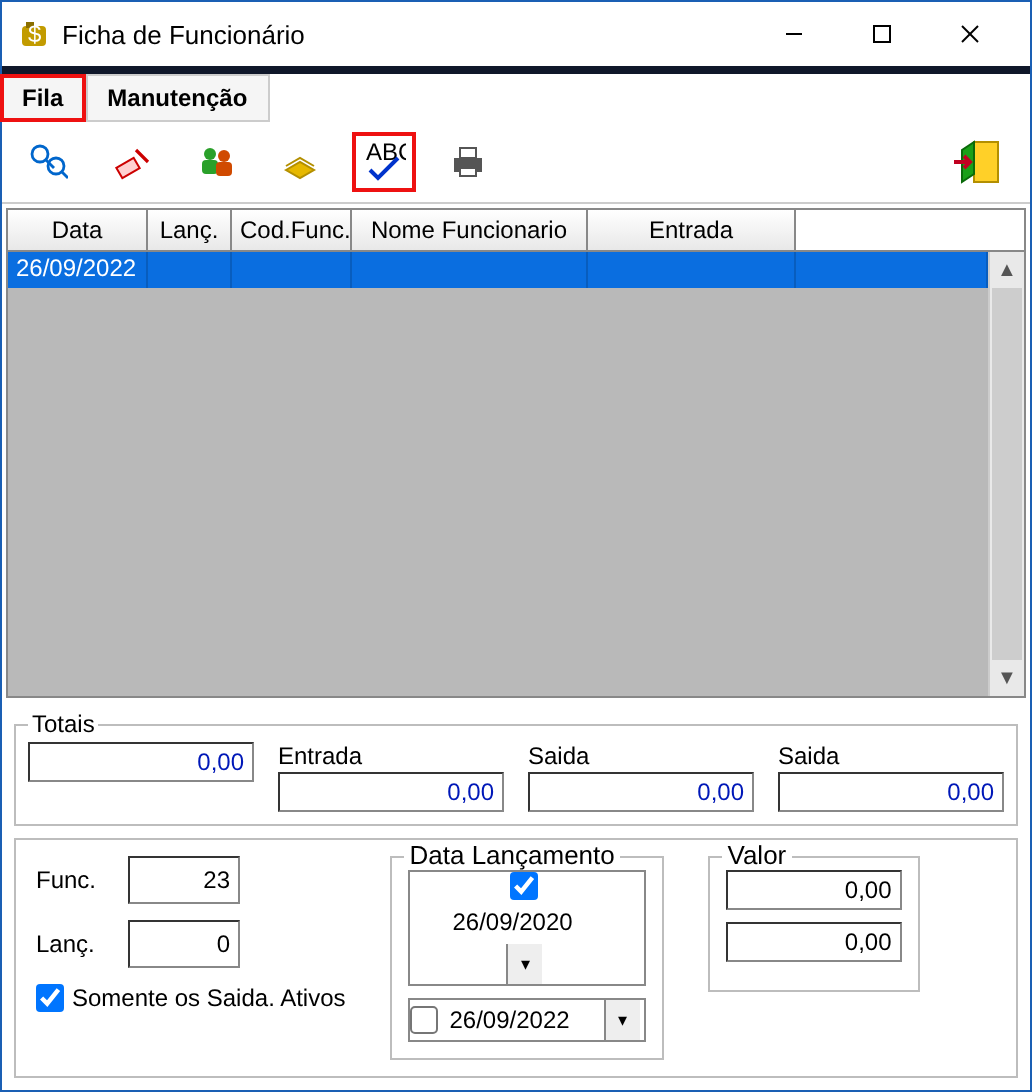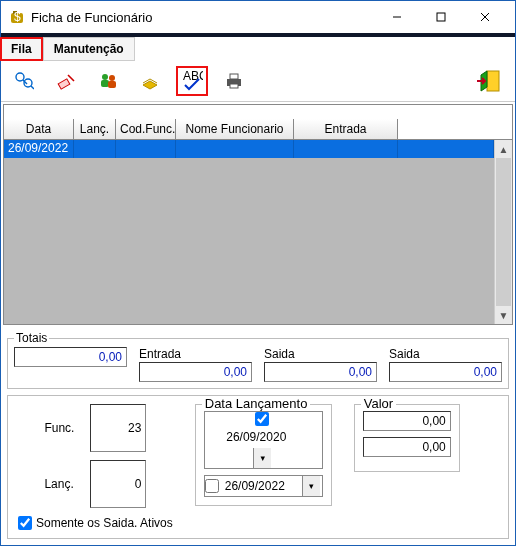--- a/index.html
+++ b/index.html
@@ -22,21 +22,21 @@
   .menuitem .hl { position: absolute; inset: -1px; border: 2px solid #e11; pointer-events: none; }
 
   
   .toolbar { display: flex; align-items: center; padding: 6px 8px; gap: 12px; border-bottom: 1px solid #ccc; }
   .tbtn { width: 30px; height: 28px; display: flex; align-items: center; justify-content: center; background: #fff; border: 1px solid transparent; }
   .tbtn.highlight { outline: 2px solid #e11; outline-offset: -1px; }
   .spacer { flex: 1; }
 
   
   .grid { flex: 1; display: flex; flex-direction: column; border: 1px solid #888; margin: 2px; min-height: 0; }
-  .gridhead { display: flex; border-bottom: 1px solid #888; margin-top: 14px; }
+  .gridhead { display: flex; border-bottom: 1px solid #888; }
   .gh { border-right: 1px solid #888; background: linear-gradient(#fff,#e8e8e8); padding: 3px 4px; text-align: center; font-size: 12px; }
   .gridbody { flex: 1; background: #b9b9b9; position: relative; display: flex; }
   .gridrows { flex: 1; }
   .row { display: flex; height: 18px; }
   .row.sel { background: #0a6ee0; color: #fff; }
   .cell { border-right: 1px solid rgba(0,0,0,0.15); padding: 1px 4px; font-size: 12px; overflow:hidden; white-space:nowrap; }
   .vscroll { width: 18px; background: #e9e9e9; border-left: 1px solid #ccc; position: relative; }
   .vscroll .thumb { position: absolute; top: 18px; bottom: 18px; left: 1px; right: 1px; background: #cdcdcd; }
   .vscroll .arr { position: absolute; left: 0; right: 0; height: 18px; display:flex; align-items:center; justify-content:center; color:#555; font-size:10px; }
   .vscroll .arr.top { top: 0; }
@@ -46,23 +46,23 @@
   .totfs { margin: 4px 6px; border: 1px solid #bdbdbd; padding: 2px 6px 6px; }
   .totfs legend { font-size: 12px; padding: 0 2px; }
   .totrow { display: flex; gap: 12px; }
   .totcol { display: flex; flex-direction: column; flex: 1; }
   .totcol .lb { text-align: left; font-size: 12px; margin-bottom: 1px; }
   .numbox { border: 1px inset #888; background: #fff; color: #0018b8; text-align: right; padding: 2px 4px; font-weight: 500; }
 
   
   .botfs { margin: 2px 6px 6px; border: 1px solid #bdbdbd; padding: 8px 10px; }
   .botgrid { display: flex; gap: 22px; align-items: flex-start; }
-  .col1 .frow { display: flex; align-items: center; margin-bottom: 8px; justify-content: center; }
+  .col1 .frow { display: flex; align-items: center; margin-bottom: 8px; }
   .col1 .flab { width: 46px; }
-  .col1 .finp { width: 56px; border: 1px inset #888; padding: 16px 4px; text-align: right; }
+  .col1 .finp { width: 56px; border: 1px inset #888; padding: 4px 4px; text-align: right; }
   .chkrow { display: flex; align-items: center; gap: 4px; font-size: 12px; }
   .chkrow input { width: 14px; height: 14px; }
 
   .colfs { border: 1px solid #bdbdbd; padding: 6px 8px 8px; position: relative; }
   .colfs .fstitle { position: absolute; top: -9px; left: 6px; background: #fff; padding: 0 3px; font-size: 13px; }
   .daterow { display: flex; align-items: center; gap: 2px; margin-bottom: 6px; }
   .daterow:last-child { margin-bottom: 0; }
   .daterow input[type=checkbox] { width: 14px; height: 14px; margin-right: 1px; }
   .daterow .dinp { width: 78px; border: 1px solid #888; padding: 2px 3px; }
   .dropbtn { width: 18px; height: 20px; border: 1px solid #888; background:#eee; display:flex; align-items:center; justify-content:center; font-size:9px; }

